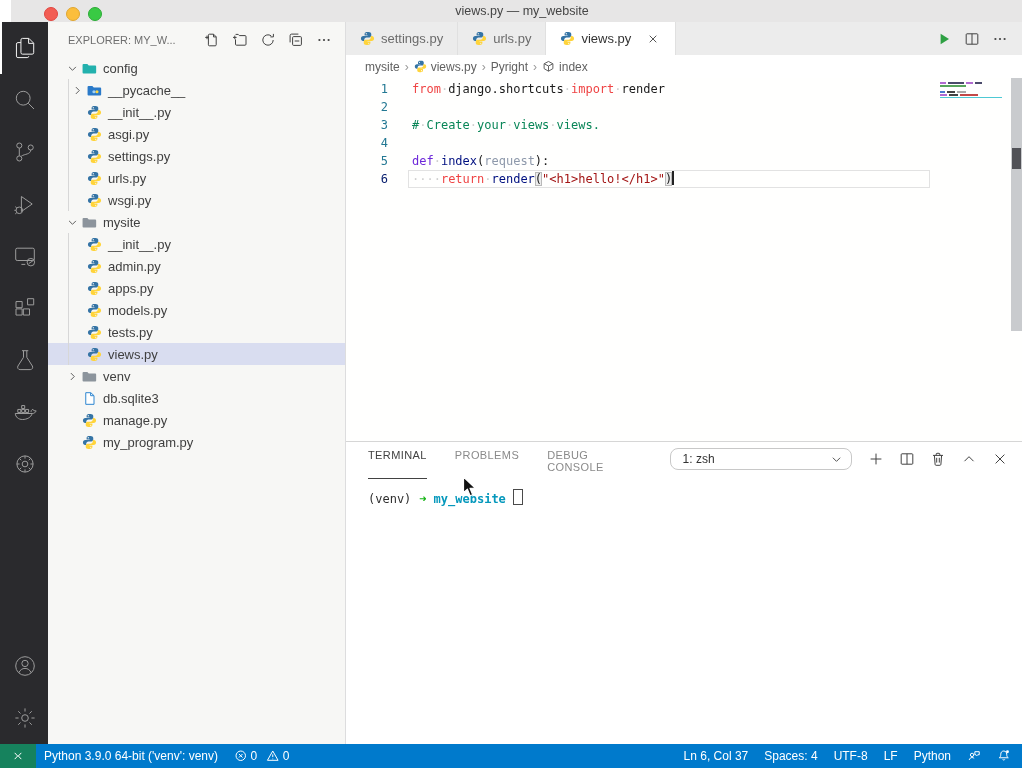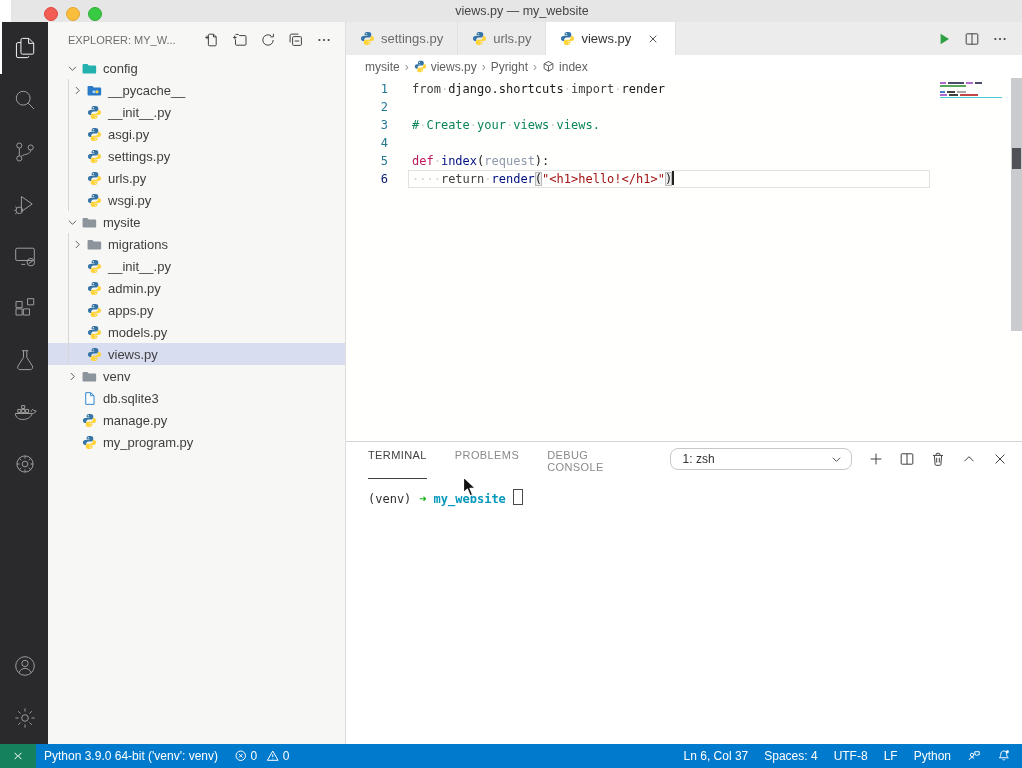--- a/index.html
+++ b/index.html
@@ -68,21 +68,21 @@
   .bc-item .icon svg{width:13px;height:13px;}
   .bc-sep{margin:0 5px;color:#9a9a9a;}
 
   .code-area{height:363px;position:relative;background:#fffffe;flex:none;
              font-family:"DejaVu Sans Mono",monospace;font-size:12px;line-height:18px;}
   .code-lines{position:absolute;left:0;top:2px;right:0;}
   .cl{display:flex;height:18px;}
   .ln{width:42px;text-align:right;color:#237893;flex:none;user-select:none;}
   .cl.current .ln{color:#0b216f;}
   .ct{padding-left:24px;white-space:pre;}
-  .tk-kw1{color:#be185d;} .tk-kw2{color:#404040;} .tk-plain{color:#1b1b1b;}
+  .tk-kw1{color:#6d28d9;} .tk-kw2{color:#ef4444;} .tk-plain{color:#1b1b1b;}
   .tk-fn{color:#001080;} .tk-param{color:#8e99ab;} .tk-comment{color:#098658;}
   .tk-str{color:#a31515;} .tk-ws{color:#cfcfcf;}
   .tk-bracket{color:#1b1b1b;background:#ececec;box-shadow:inset 0 0 0 1px #b9b9b9;}
   .caret{display:inline-block;width:2px;height:14px;background:#222;vertical-align:-2px;}
   .current-line-box{position:absolute;left:62px;top:92px;width:522px;height:18px;
                     border:1px solid #e2e2e2;box-sizing:border-box;pointer-events:none;}
   .minimap{position:absolute;right:16px;top:4px;width:66px;}
   .mm-row{height:2px;margin-bottom:1px;display:flex;gap:2px;}
   .mm-seg{height:100%;}
   .scrollbar{position:absolute;right:0;top:0;width:11px;height:253px;background:#c9cbce;}
@@ -362,33 +362,20 @@
             </svg>
           </span>
           <span class="ficon c-gray">
             <svg viewBox="0 0 16 16">
               <path d="M1.6 3.2h4.1l1.5 1.6h6.9a1 1 0 0 1 1 1v6.4a1 1 0 0 1-1 1H1.6a1 1 0 0 1-1-1V4.2a1 1 0 0 1 1-1z" fill="currentColor"></path>
             </svg>
           </span>
           <span>mysite</span>
         </div>
         <div class="row d1">
-          <span class="twist">
-            <svg viewBox="0 0 16 16" fill="none" stroke="currentColor">
-              <path d="M6 3.8 10.2 8 6 12.2"></path>
-            </svg>
-          </span>
-          <span class="ficon c-gray">
-            <svg viewBox="0 0 16 16">
-              <path d="M1.6 3.2h4.1l1.5 1.6h6.9a1 1 0 0 1 1 1v6.4a1 1 0 0 1-1 1H1.6a1 1 0 0 1-1-1V4.2a1 1 0 0 1 1-1z" fill="currentColor"></path>
-            </svg>
-          </span>
-          <span>migrations</span>
-        </div>
-        <div class="row d1">
           <span class="twist"></span>
           <span class="ficon ">
             <svg viewBox="0 0 16 16">
               <path fill="#3574a5" d="M7.9 1c-1.7 0-3 .7-3 2.1v1.7h3.2v.5H3.5C2 5.3 1 6.5 1 8c0 1.6 1 2.7 2.4 2.7h1.1V9.2c0-1.3 1.1-2.4 2.4-2.4h3.2c1.1 0 1.9-.9 1.9-2V3.1C12 1.8 10.8 1 9.2 1H7.9zM6.7 2.2c.4 0 .7.3.7.7s-.3.7-.7.7S6 3.3 6 2.9s.3-.7.7-.7z"></path>
               <path fill="#ffd43b" d="M8.1 15c1.7 0 3-.7 3-2.1v-1.7H7.9v-.5h4.6c1.5 0 2.5-1.2 2.5-2.7 0-1.6-1-2.7-2.4-2.7h-1.1v1.5c0 1.3-1.1 2.4-2.4 2.4H5.9c-1.1 0-1.9.9-1.9 2v1.7C4 14.2 5.2 15 6.8 15h1.3zm1.2-1.2c-.4 0-.7-.3-.7-.7s.3-.7.7-.7.7.3.7.7-.3.7-.7.7z"></path>
             </svg>
           </span>
           <span>__init__.py</span>
         </div>
         <div class="row d1">
@@ -413,20 +400,30 @@
         </div>
         <div class="row d1">
           <span class="twist"></span>
           <span class="ficon ">
             <svg viewBox="0 0 16 16">
               <path fill="#3574a5" d="M7.9 1c-1.7 0-3 .7-3 2.1v1.7h3.2v.5H3.5C2 5.3 1 6.5 1 8c0 1.6 1 2.7 2.4 2.7h1.1V9.2c0-1.3 1.1-2.4 2.4-2.4h3.2c1.1 0 1.9-.9 1.9-2V3.1C12 1.8 10.8 1 9.2 1H7.9zM6.7 2.2c.4 0 .7.3.7.7s-.3.7-.7.7S6 3.3 6 2.9s.3-.7.7-.7z"></path>
               <path fill="#ffd43b" d="M8.1 15c1.7 0 3-.7 3-2.1v-1.7H7.9v-.5h4.6c1.5 0 2.5-1.2 2.5-2.7 0-1.6-1-2.7-2.4-2.7h-1.1v1.5c0 1.3-1.1 2.4-2.4 2.4H5.9c-1.1 0-1.9.9-1.9 2v1.7C4 14.2 5.2 15 6.8 15h1.3zm1.2-1.2c-.4 0-.7-.3-.7-.7s.3-.7.7-.7.7.3.7.7-.3.7-.7.7z"></path>
             </svg>
           </span>
           <span>models.py</span>
+        </div>
+        <div class="row d1">
+          <span class="twist"></span>
+          <span class="ficon ">
+            <svg viewBox="0 0 16 16">
+              <path fill="#3574a5" d="M7.9 1c-1.7 0-3 .7-3 2.1v1.7h3.2v.5H3.5C2 5.3 1 6.5 1 8c0 1.6 1 2.7 2.4 2.7h1.1V9.2c0-1.3 1.1-2.4 2.4-2.4h3.2c1.1 0 1.9-.9 1.9-2V3.1C12 1.8 10.8 1 9.2 1H7.9zM6.7 2.2c.4 0 .7.3.7.7s-.3.7-.7.7S6 3.3 6 2.9s.3-.7.7-.7z"></path>
+              <path fill="#ffd43b" d="M8.1 15c1.7 0 3-.7 3-2.1v-1.7H7.9v-.5h4.6c1.5 0 2.5-1.2 2.5-2.7 0-1.6-1-2.7-2.4-2.7h-1.1v1.5c0 1.3-1.1 2.4-2.4 2.4H5.9c-1.1 0-1.9.9-1.9 2v1.7C4 14.2 5.2 15 6.8 15h1.3zm1.2-1.2c-.4 0-.7-.3-.7-.7s.3-.7.7-.7.7.3.7.7-.3.7-.7.7z"></path>
+            </svg>
+          </span>
+          <span>tests.py</span>
         </div>
         <div class="row d1 sel">
           <span class="twist"></span>
           <span class="ficon ">
             <svg viewBox="0 0 16 16">
               <path fill="#3574a5" d="M7.9 1c-1.7 0-3 .7-3 2.1v1.7h3.2v.5H3.5C2 5.3 1 6.5 1 8c0 1.6 1 2.7 2.4 2.7h1.1V9.2c0-1.3 1.1-2.4 2.4-2.4h3.2c1.1 0 1.9-.9 1.9-2V3.1C12 1.8 10.8 1 9.2 1H7.9zM6.7 2.2c.4 0 .7.3.7.7s-.3.7-.7.7S6 3.3 6 2.9s.3-.7.7-.7z"></path>
               <path fill="#ffd43b" d="M8.1 15c1.7 0 3-.7 3-2.1v-1.7H7.9v-.5h4.6c1.5 0 2.5-1.2 2.5-2.7 0-1.6-1-2.7-2.4-2.7h-1.1v1.5c0 1.3-1.1 2.4-2.4 2.4H5.9c-1.1 0-1.9.9-1.9 2v1.7C4 14.2 5.2 15 6.8 15h1.3zm1.2-1.2c-.4 0-.7-.3-.7-.7s.3-.7.7-.7.7.3.7.7-.3.7-.7.7z"></path>
             </svg>
           </span>
           <span>views.py</span>

